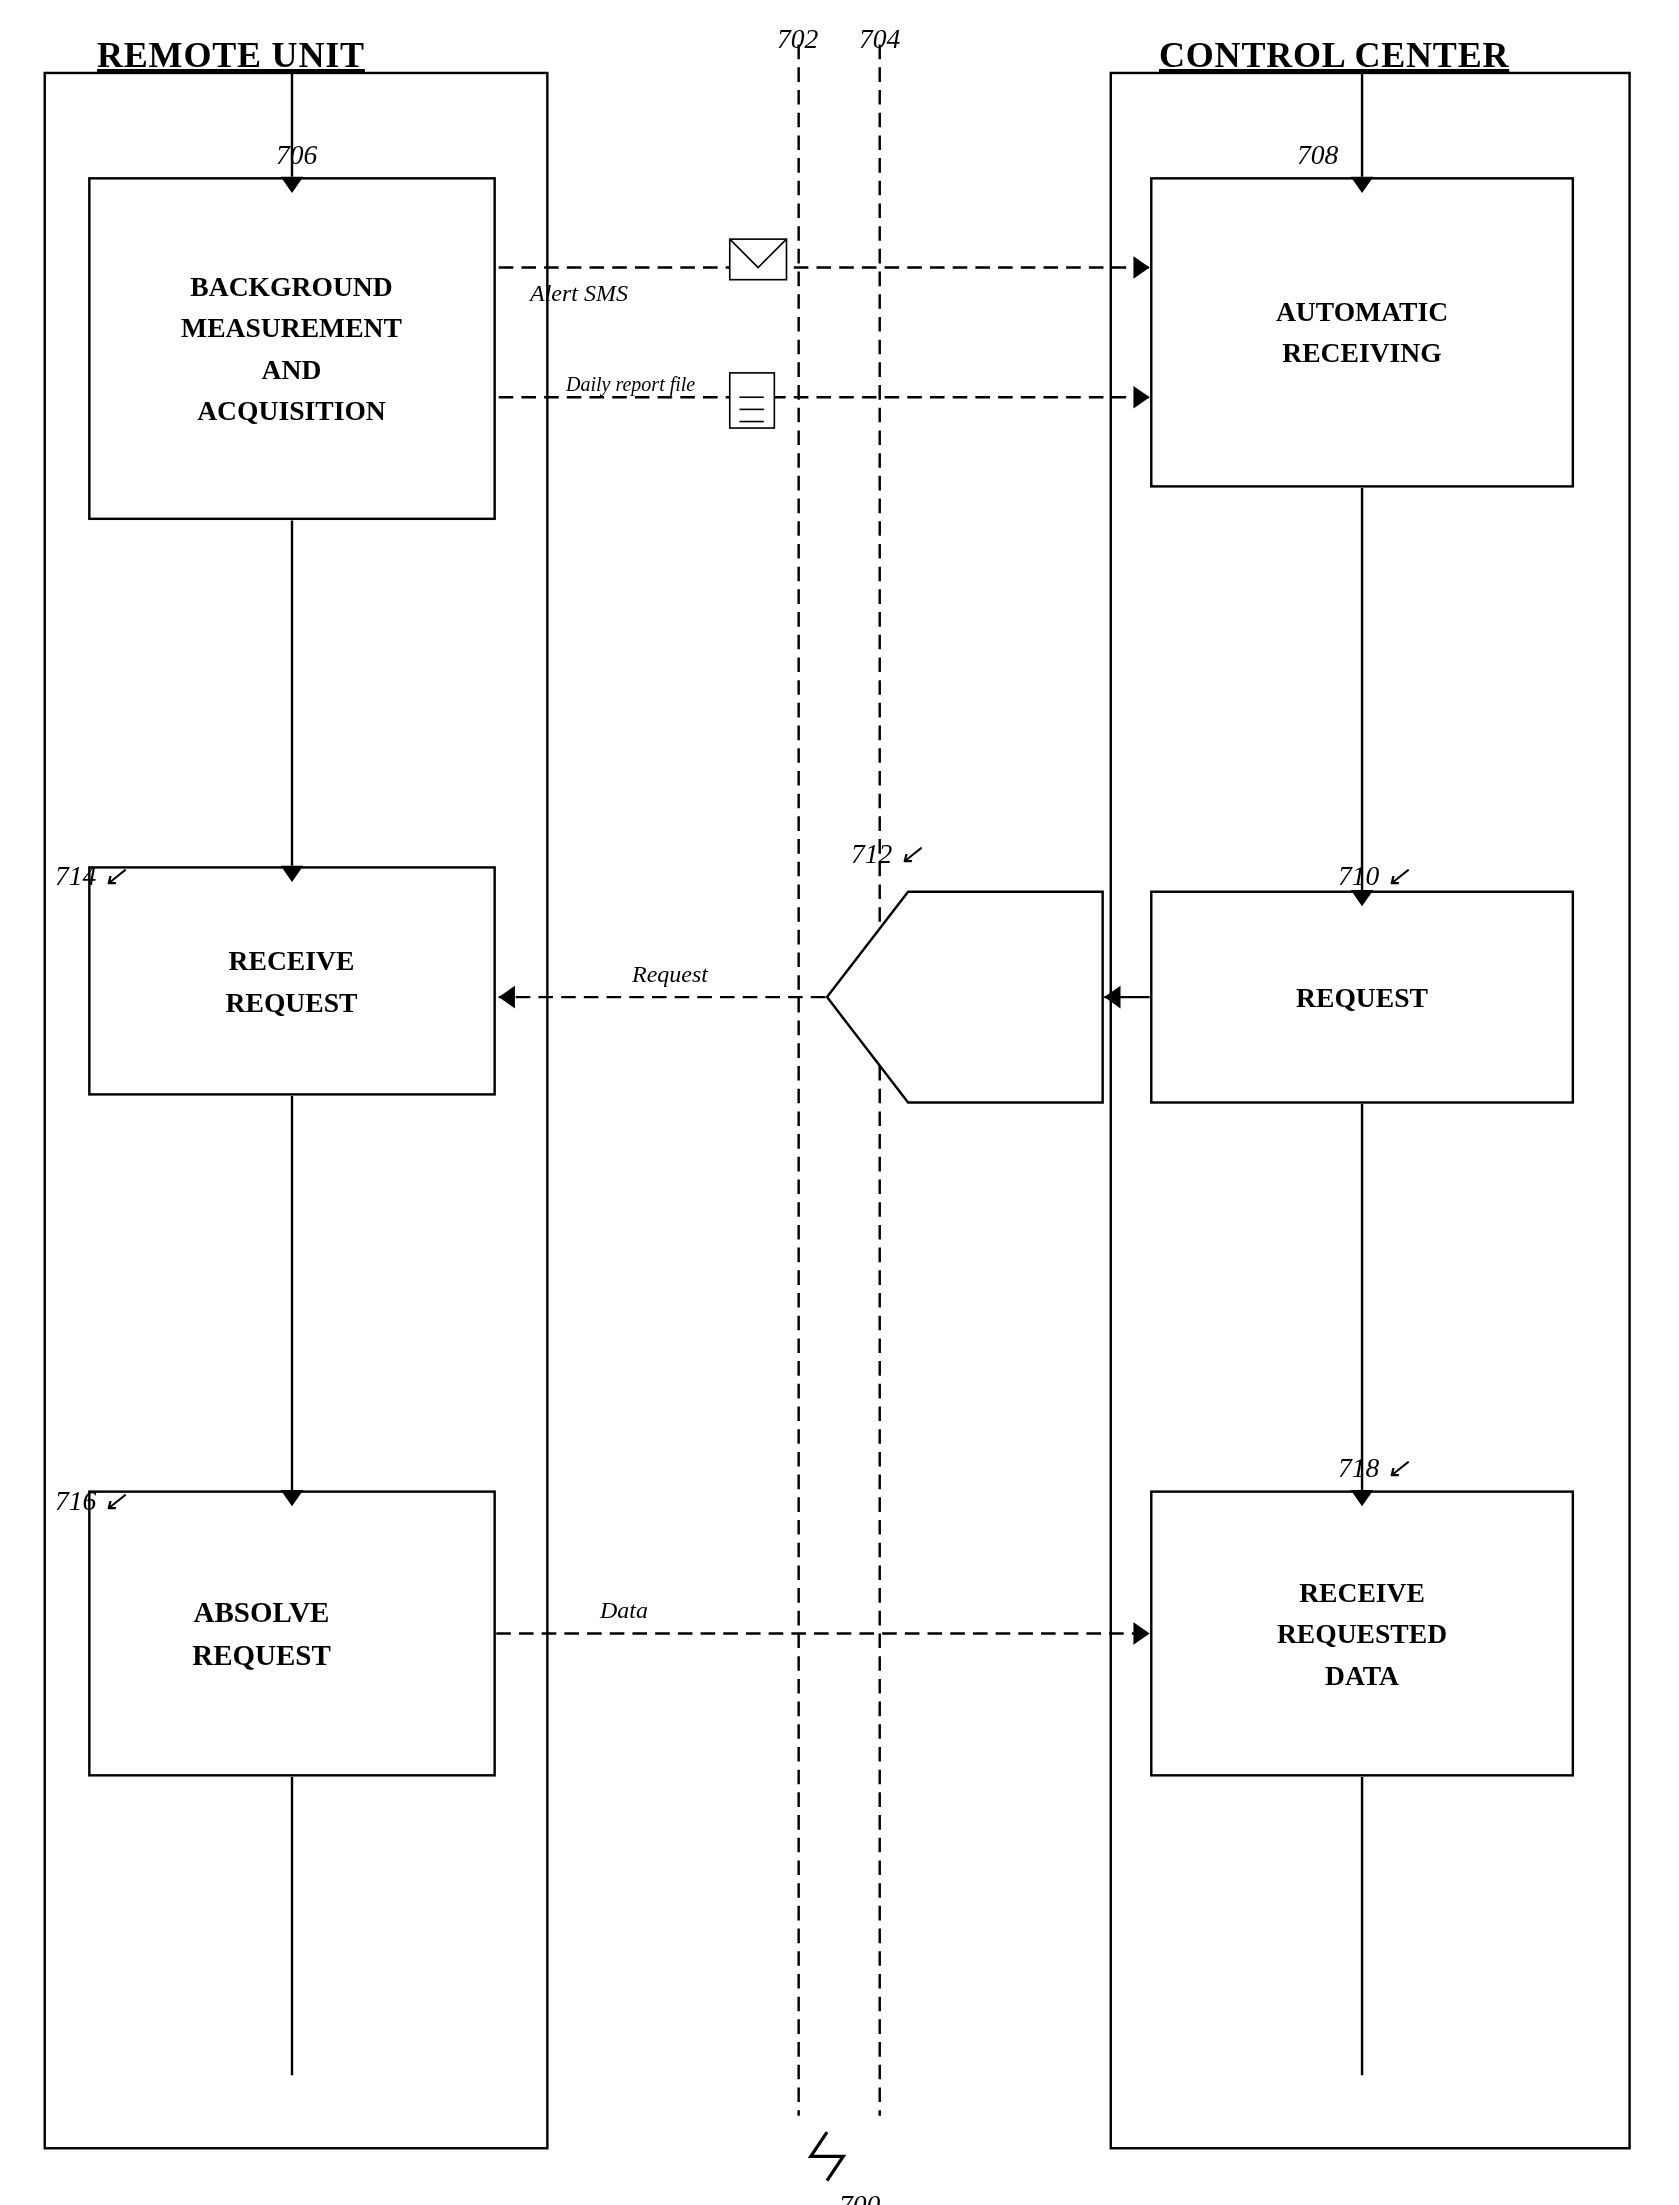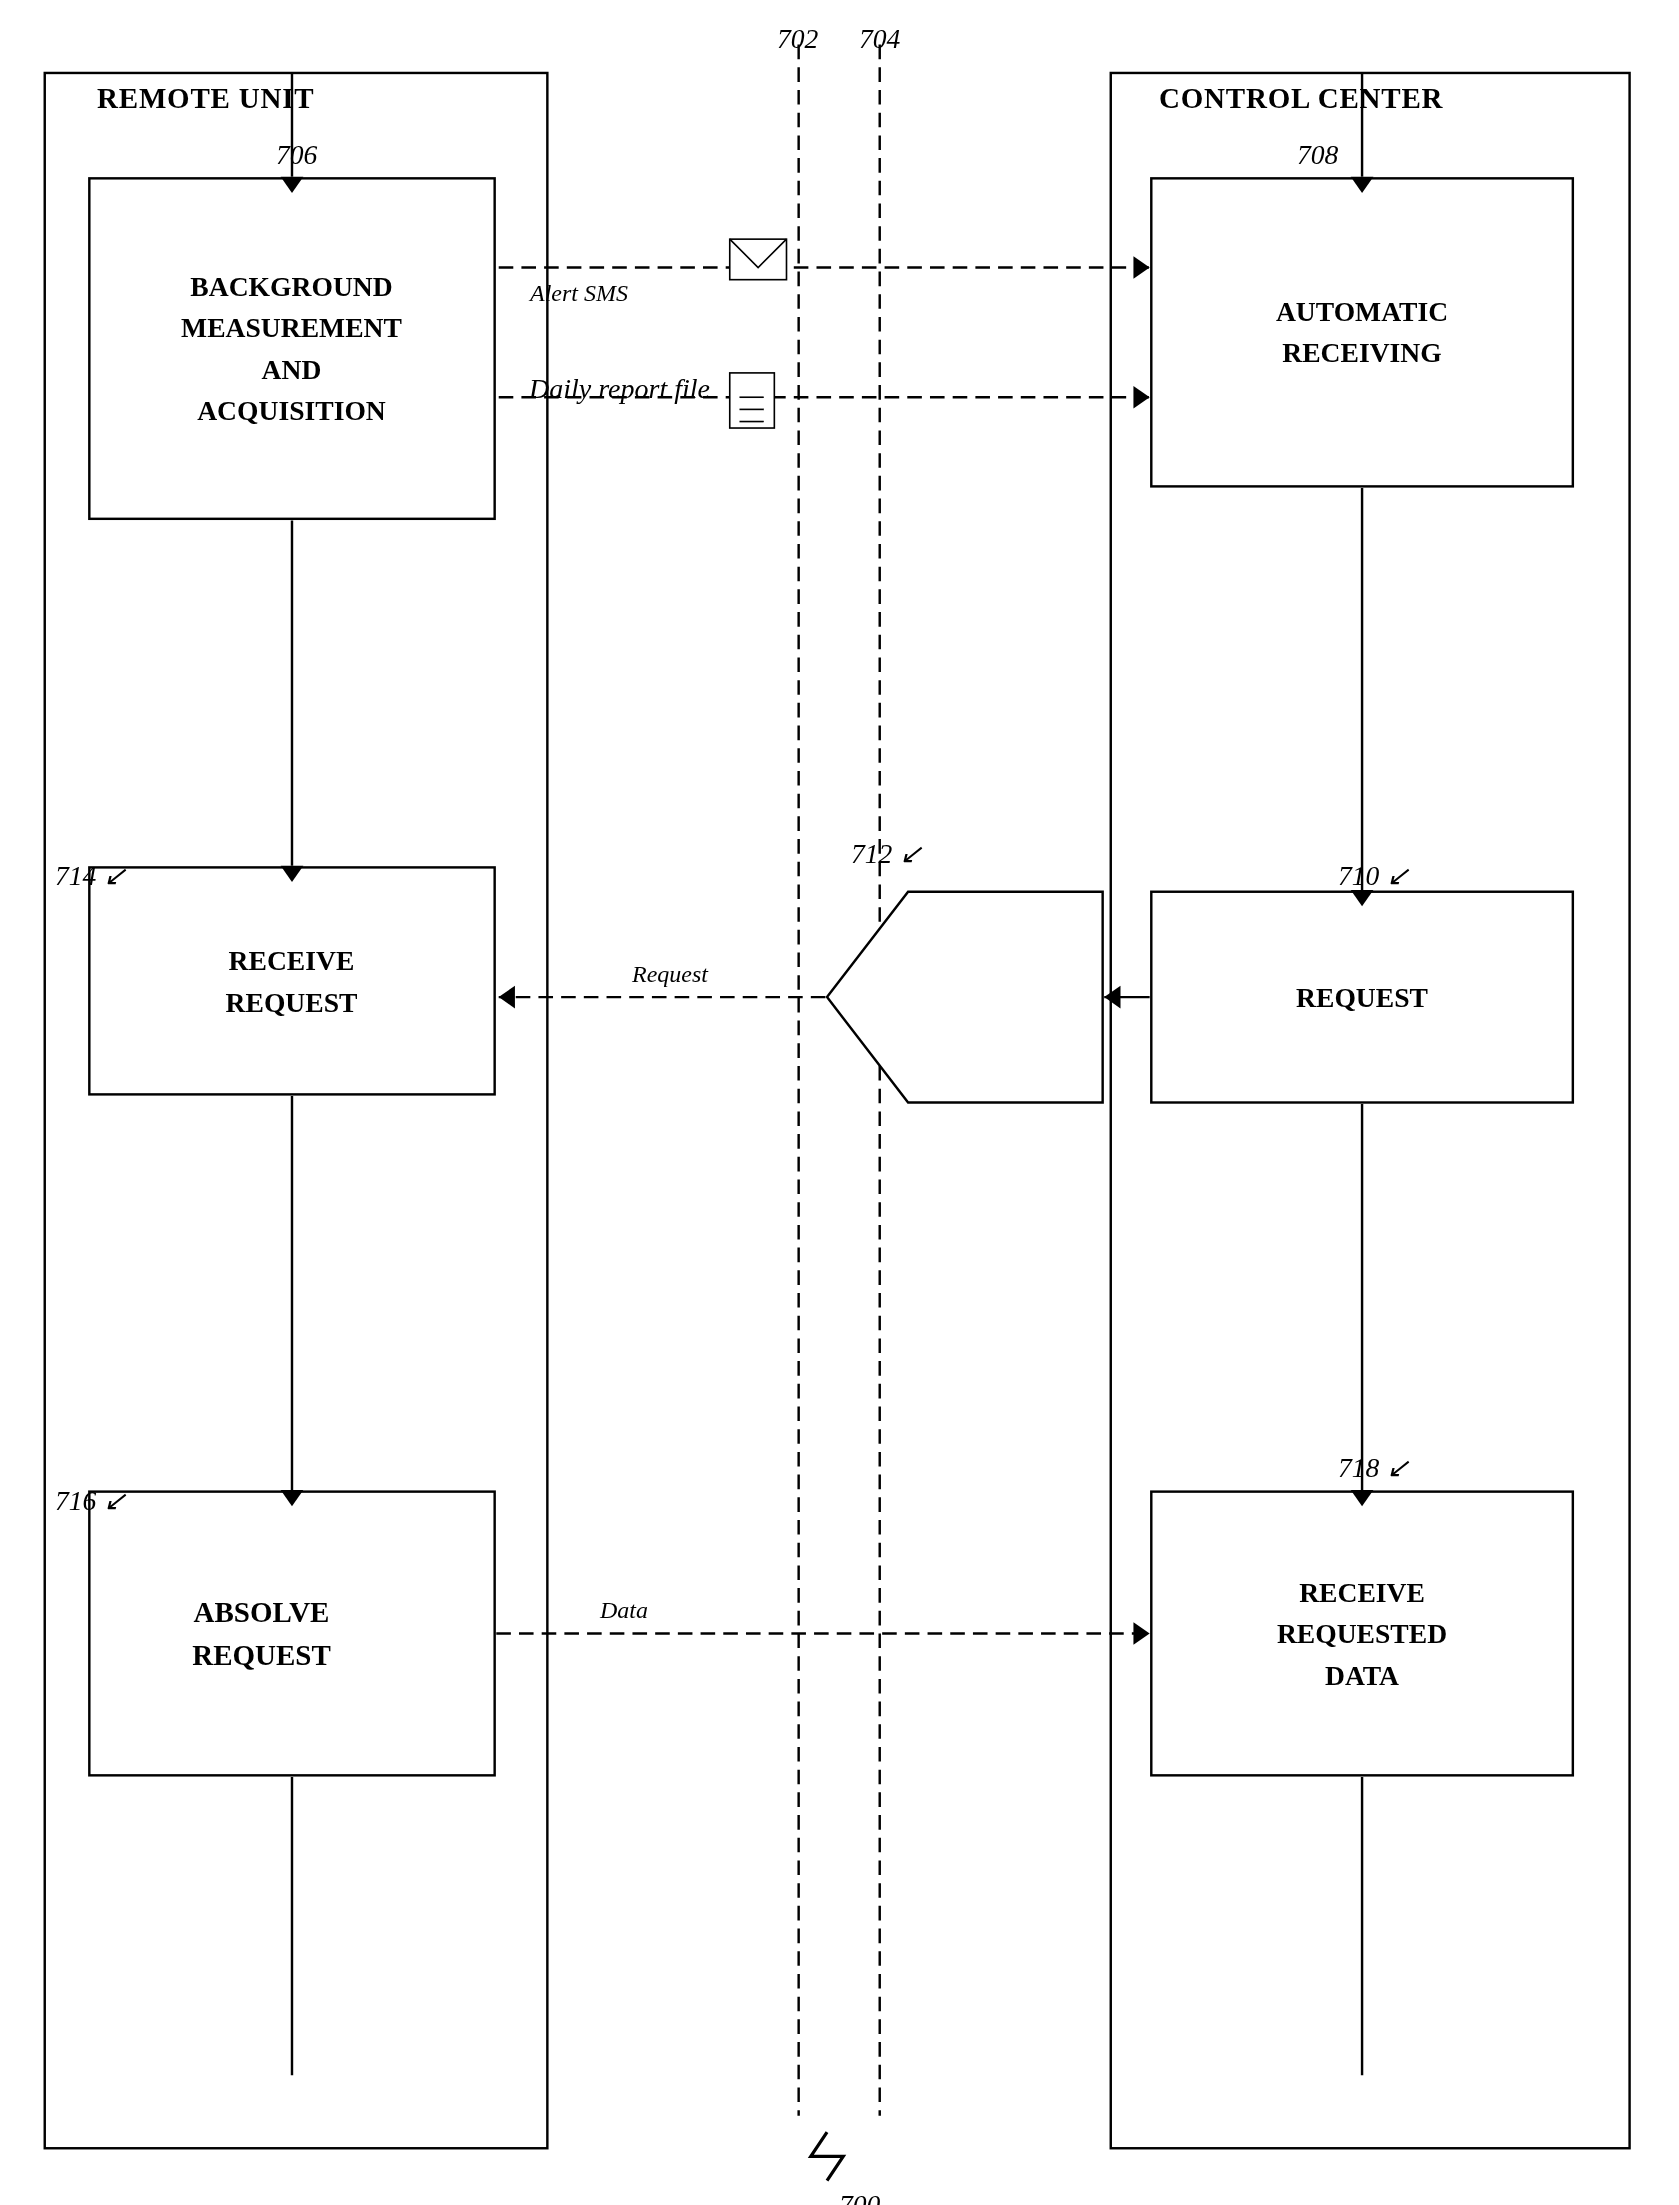--- a/index.html
+++ b/index.html
@@ -15,24 +15,24 @@
     .diagram-container {
       position: absolute;
       top: 0; left: 0;
       width: 1680px;
       height: 2205px;
     }
 
     
     .top-label {
       position: absolute;
-      font-size: 29px;
+      font-size: 36px;
       font-weight: bold;
+      text-decoration: underline;
       letter-spacing: 0.8px;
-      margin-top: 48px;
     }
 
     
     .ref-num {
       position: absolute;
       font-size: 27.6px;
       font-style: italic;
     }
 
     svg.diagram-svg {
@@ -134,21 +134,21 @@
   <div style="position:absolute; left:89px; top:178px; width:405px; height:341px; display:flex; align-items:center; justify-content:center; text-align:center; font-size:27.6px; font-weight:bold; line-height:1.5; pointer-events:none;">
     <span>BACKGROUND<br>MEASUREMENT<br>AND<br>ACQUISITION</span>
   </div>
 
   <div style="position:absolute; left:1151px; top:178px; width:422px; height:308px; display:flex; align-items:center; justify-content:center; text-align:center; font-size:27.6px; font-weight:bold; line-height:1.5; pointer-events:none;border-radius:31px;">
     <span>AUTOMATIC<br>RECEIVING</span>
   </div>
 
   <div style="position:absolute; left:530px; top:239px; font-size:24px; font-style:italic;margin-top:41px;">Alert SMS</div>
 
-  <div style="position:absolute; left:529px; top:373px; font-size:28px; font-style:italic;font-family:Liberation Serif, serif;">Daily report file</div>
+  <div style="position:absolute; left:566px; top:373px; font-size:20px; font-style:italic;font-family:Liberation Serif, serif;">Daily report file</div>
 
   <div class="ref-num" style="left: 55px; top: 859px;">714 ↙</div>
 
   <div style="position:absolute; left:89px; top:868px; width:405px; height:227px; display:flex; align-items:center; justify-content:center; text-align:center; font-size:27.6px; font-weight:bold; line-height:1.5; pointer-events:none;">
     <span>RECEIVE<br>REQUEST</span>
   </div>
 
   <div class="ref-num" style="left: 851px; top: 837px;">712 ↙</div>
 
 

